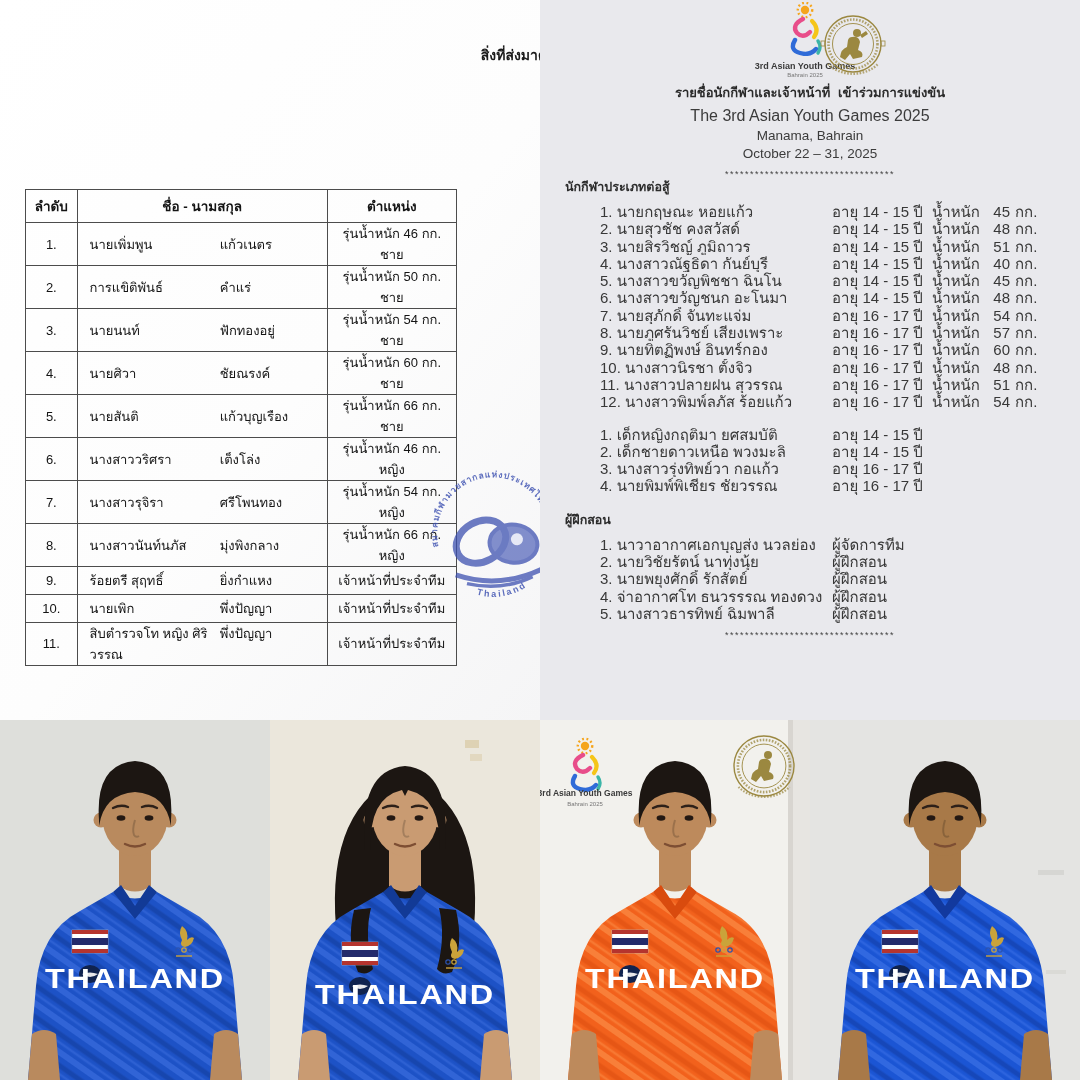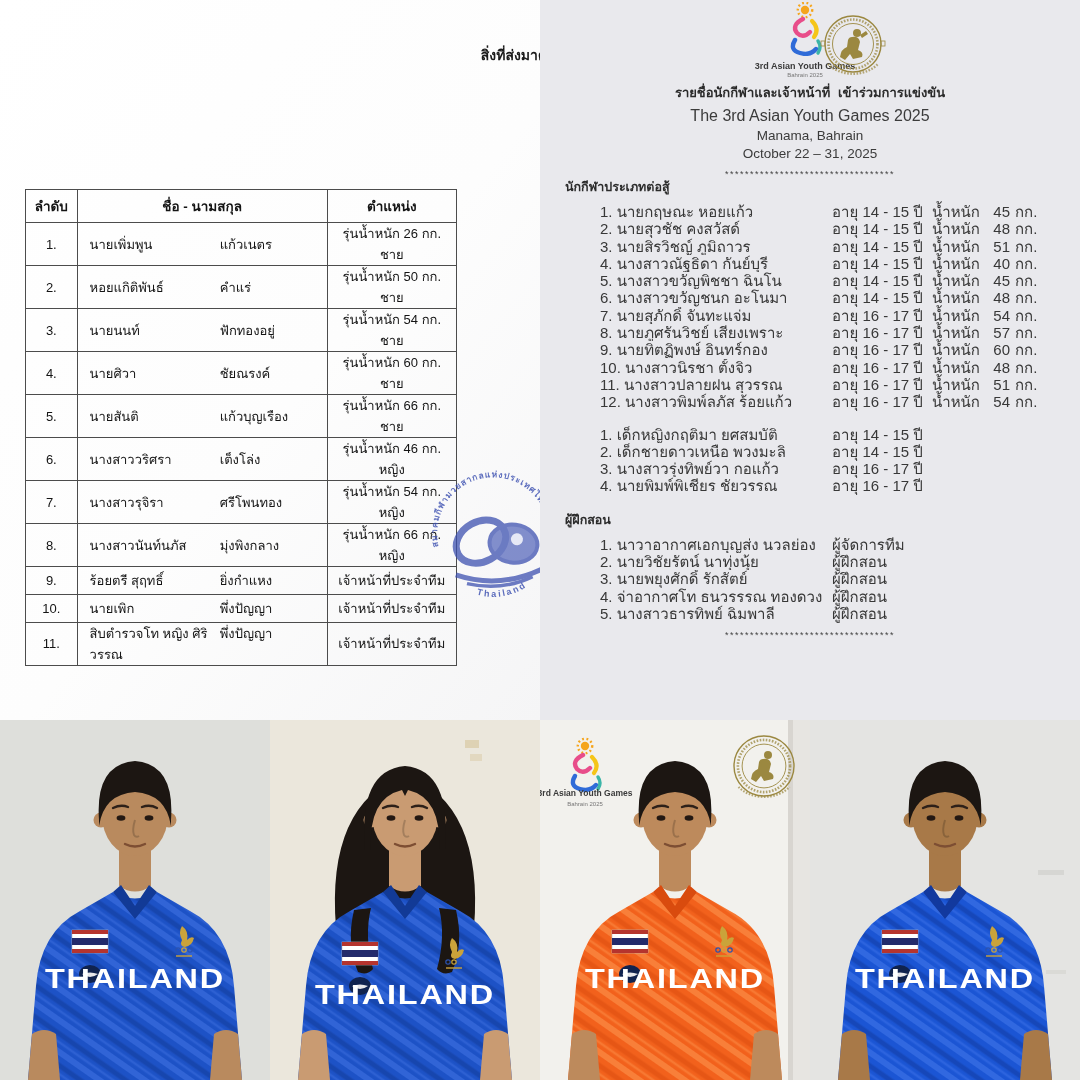--- a/index.html
+++ b/index.html
@@ -68,27 +68,27 @@
       </thead>
       <tbody id="left-table-body">
           <tr>
             <td class="c-no">1.</td>
             <td class="c-name">
               <span class="name-cell">
                 <span class="name-first">นายเพิ่มพูน</span>
                 <span class="name-last">แก้วเนตร</span>
               </span>
             </td>
-            <td class="c-pos">รุ่นน้ำหนัก 26 กก. ชาย</td>
+            <td class="c-pos">รุ่นน้ำหนัก 46 กก. ชาย</td>
           </tr>
           <tr>
             <td class="c-no">2.</td>
             <td class="c-name">
               <span class="name-cell">
-                <span class="name-first">หอยแกิติพันธ์</span>
+                <span class="name-first">การแขิติพันธ์</span>
                 <span class="name-last">คำแร่</span>
               </span>
             </td>
             <td class="c-pos">รุ่นน้ำหนัก 50 กก. ชาย</td>
           </tr>
           <tr>
             <td class="c-no">3.</td>
             <td class="c-name">
               <span class="name-cell">
                 <span class="name-first">นายนนท์</span>

